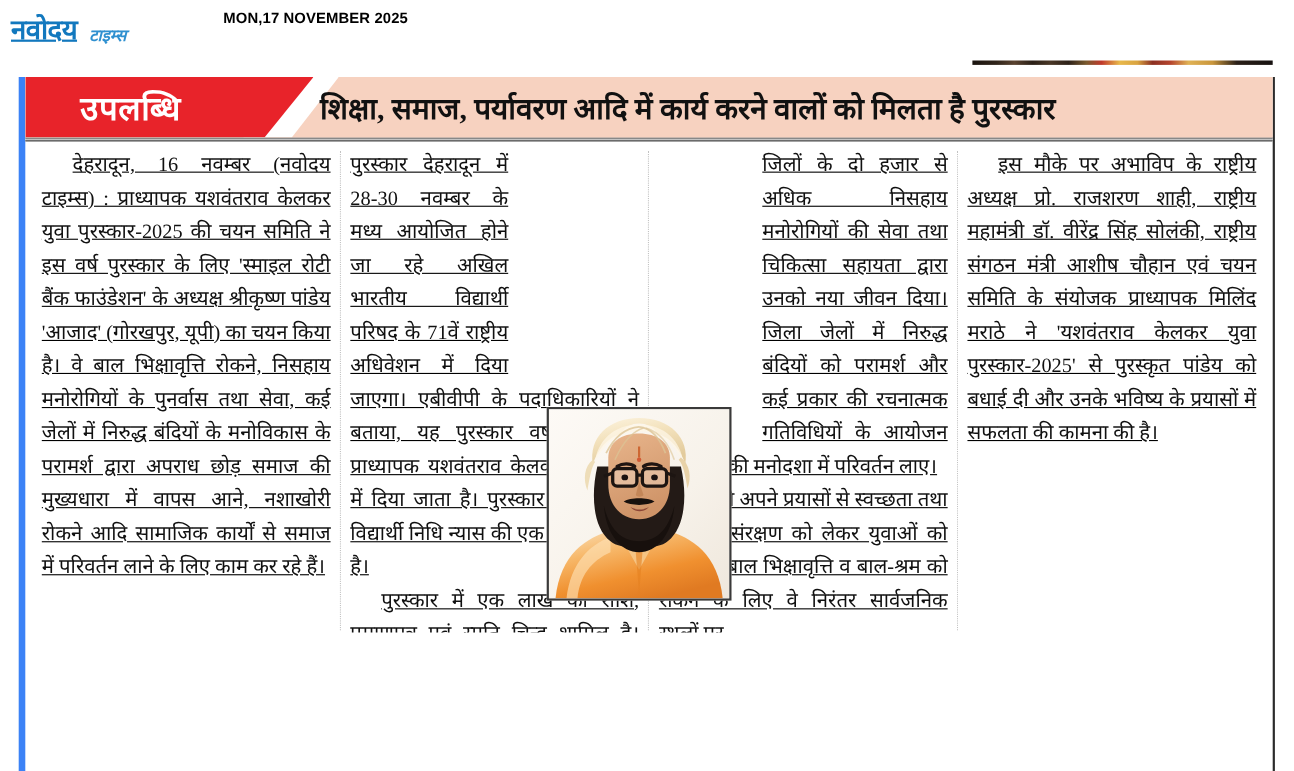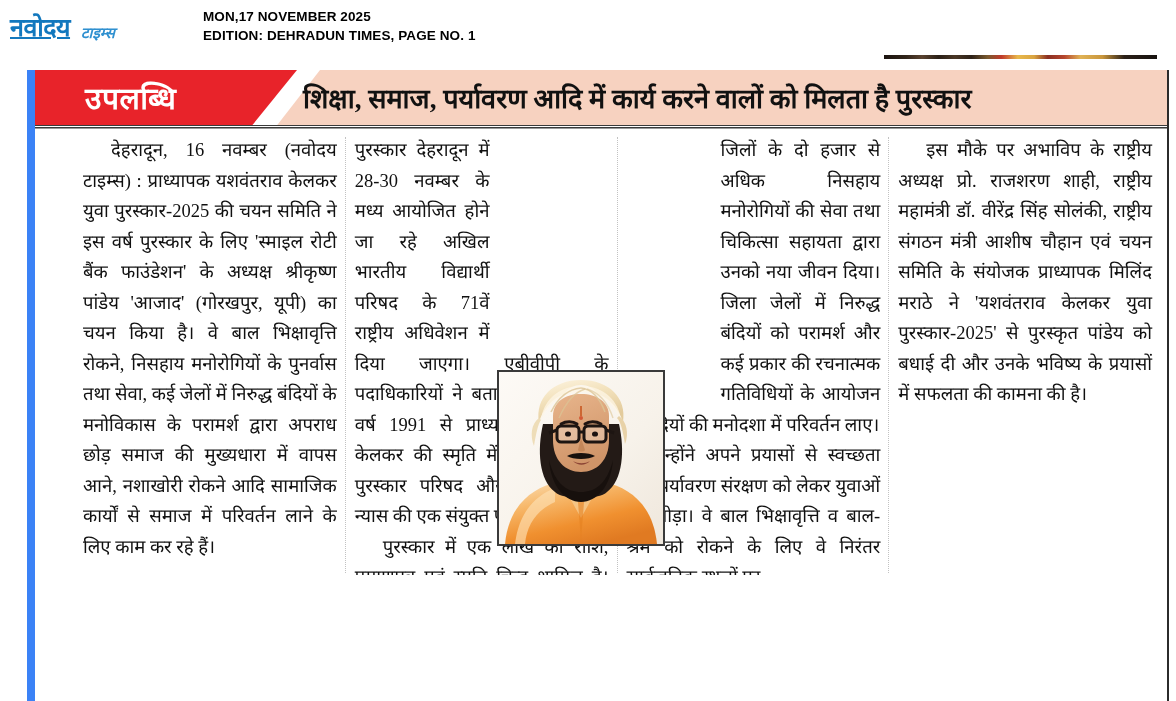--- a/index.html
+++ b/index.html
@@ -75,27 +75,28 @@
       #1b1410 0%, #30241a 8%, #5a4330 14%, #2a1f16 20%,
       #4a3726 26%, #2d2118 32%, #7a5a2e 38%,
       #c0392b 43%, #e8b84b 49%, #d9a441 55%,
       #8b2f22 60%, #b5452e 66%, #e0b255 72%, #c9963c 80%,
       #2b2018 88%, #171210 100%);
   }
 
   
   .article {
     position: absolute;
-    left: 27px;
+    left: 17px;
     top: 70px;
     width: 1142px;
     height: 631px;
-    border-left: 8px solid #3b82f6;
+    border-left: 6px solid #3b82f6;
     border-right: 2px solid #2b2b2b;
     box-sizing: border-box;
+    text-decoration: underline;
   }
 
   
   .kicker-bar {
     position: relative;
     height: 55px;
     width: 100%;
     background: #f7d2c0;
     overflow: hidden;
   }
@@ -176,21 +177,20 @@
     margin-bottom: 6px;
   }
 
   
   .columns {
     position: relative;
     display: flex;
     padding: 0 6px;
     box-sizing: border-box;
     height: 440px;
-    margin-left: 33px;
   }
   .col {
     width: 25%;
     box-sizing: border-box;
     padding: 0 9px;
     position: relative;
     font-size: 18.5px;
     line-height: 30.5px;
     color: #101010;
     text-align: justify;
@@ -245,21 +245,20 @@
 </head>
 <body>
 
 <div class="masthead">
   <div class="logo-wrap">
     <span class="logo-main">नवोदय</span>
     <span class="logo-sub">टाइम्स</span>
   </div>
   <div class="edition-block">
     <div>MON,17 NOVEMBER 2025</div>
-    <div>EDITION: DEHRADUN TIMES, PAGE NO. 1</div>
   </div>
   <div class="top-strip"></div>
 </div>
 
 <div class="article">
 
   <div class="kicker-bar">
     <div class="kicker-tag-wedge"></div>
     <div class="kicker-tag"></div>
     <div class="kicker-tag-text">उपलब्धि</div>

